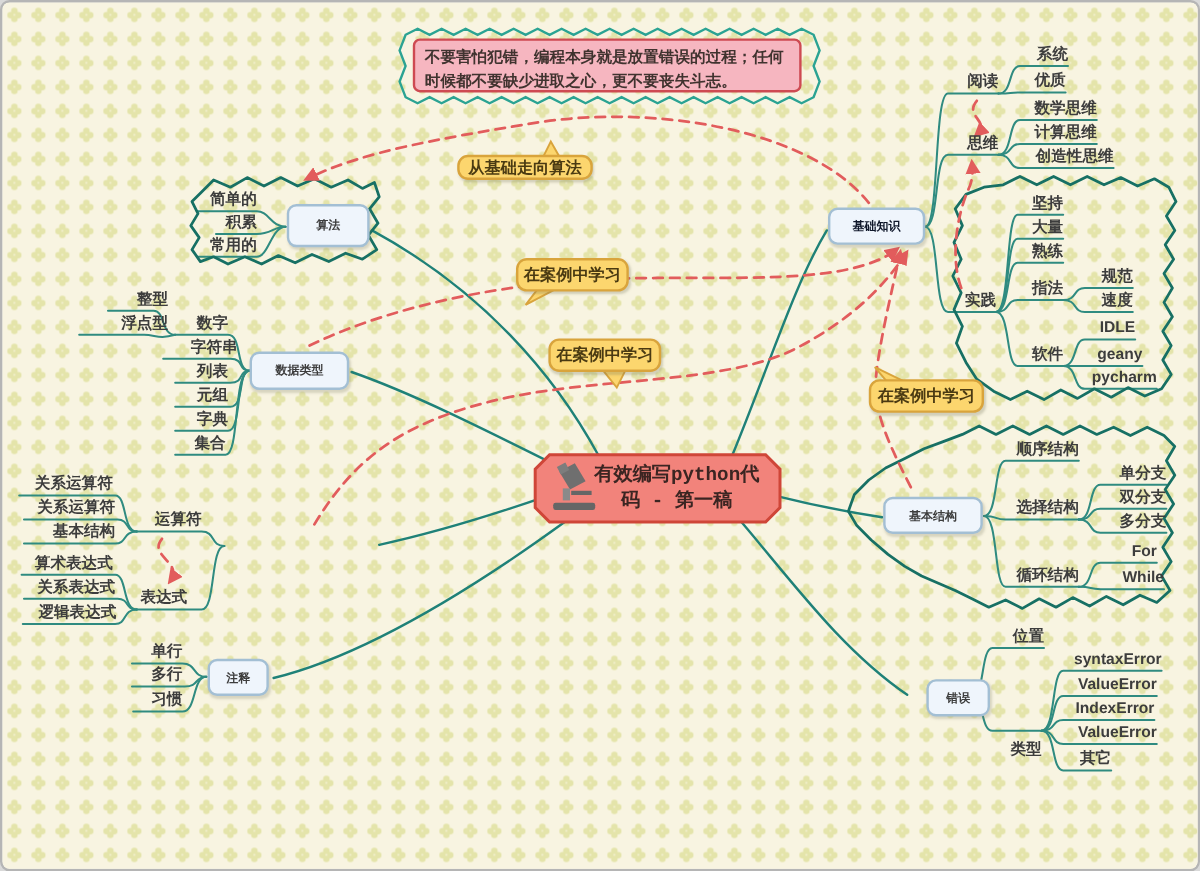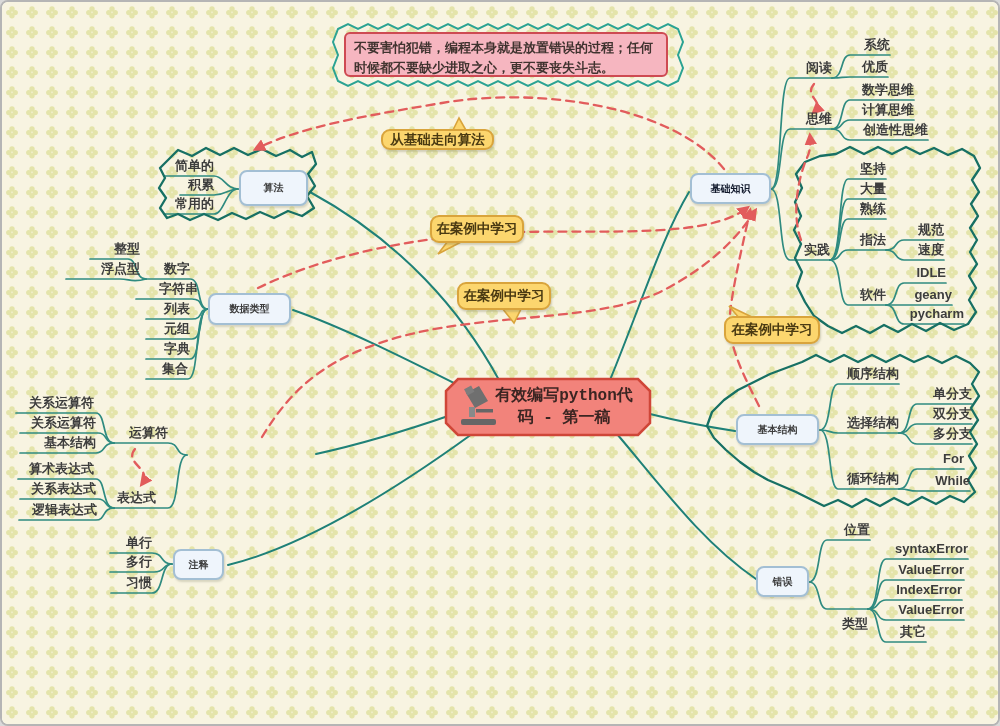--- a/index.html
+++ b/index.html
@@ -159,21 +159,21 @@
 
 <div class="note-box">不要害怕犯错，编程本身就是放置错误的过程；任何时候都不要缺少进取之心，更不要丧失斗志。</div>
 
 <div class="central-label">有效编写python代码 - 第一稿</div>
 
 <div class="topic" style="left:237px;top:168px;width:69px;height:36px">算法</div>
 <div class="topic" style="left:206px;top:291px;width:83px;height:32px">数据类型</div>
 <div class="topic" style="left:171px;top:547px;width:51px;height:31px">注释</div>
 <div class="topic crimson" style="left:688px;top:171px;width:81px;height:31px">基础知识</div>
 <div class="topic" style="left:734px;top:412px;width:83px;height:31px">基本结构</div>
-<div class="topic" style="left:754px;top:564px;width:53px;height:31px">错误</div>
+<div class="topic" style="left:770px;top:564px;width:53px;height:31px">错误</div>
 
 <div class="callout" style="left:379px;top:127px;width:113px;height:21px">从基础走向算法</div>
 <div class="callout" style="left:428px;top:213px;width:94px;height:28px">在案例中学习</div>
 <div class="callout" style="left:455px;top:280px;width:94px;height:28px">在案例中学习</div>
 <div class="callout" style="left:722px;top:314px;width:96px;height:28px">在案例中学习</div>
 
 <span class="leaf" style="left:162px;top:156px;width:50px">简单的</span>
 <span class="leaf" style="left:178px;top:175px;width:34px">积累</span>
 <span class="leaf" style="left:162px;top:194px;width:50px">常用的</span>
 

